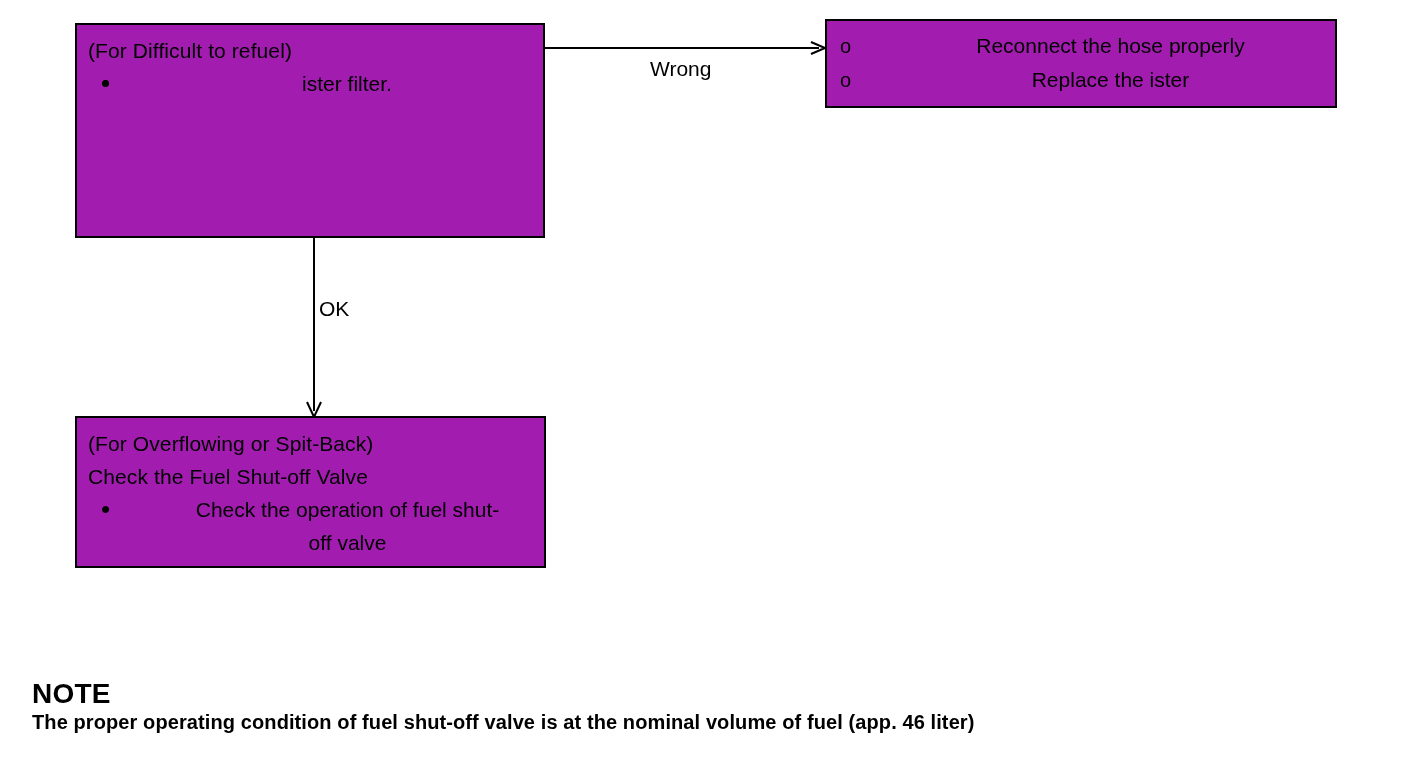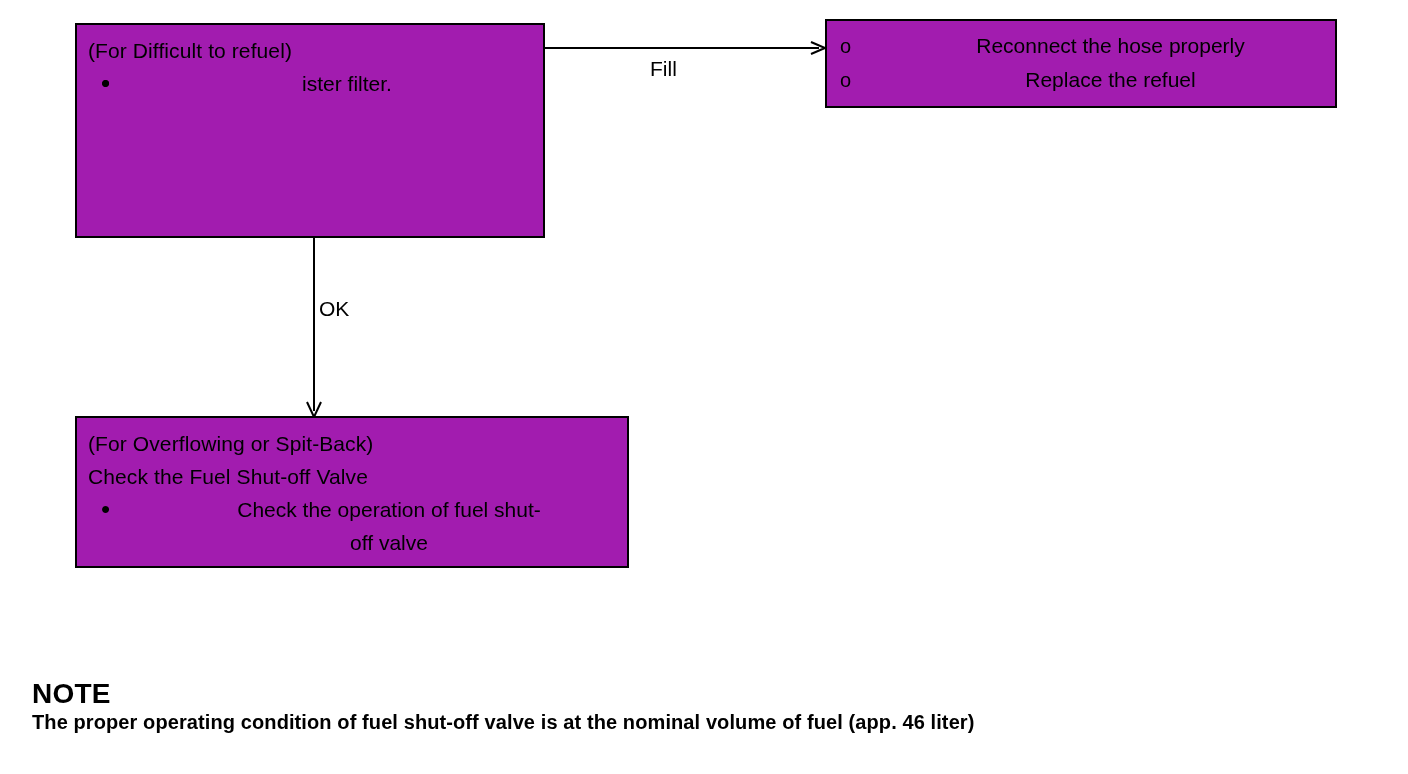--- a/index.html
+++ b/index.html
@@ -28,21 +28,21 @@
   #box-fill-vent-valve {
     left: 75px;  top: 23px;
     width: 470px; height: 215px;
   }
   #box-wrong-actions {
     left: 825px; top: 19px;
     width: 512px; height: 89px;
   }
   #box-fuel-shutoff-valve {
     left: 75px;  top: 416px;
-    width: 554px; height: 152px;
+    width: 471px; height: 152px;
   }
 
   .box-inner {
     padding: 9px 0 0 11px;
   }
   .box-line {
     font-size: 21px;
     line-height: 33px;
     white-space: nowrap;
     letter-spacing: 0.1px;
@@ -161,21 +161,21 @@
 
   <div class="flow-box" id="box-wrong-actions">
     <div class="box-inner">
       <ul class="bullet-list">
         <li class="bullet-item">
           <span class="marker">o</span>
           <span class="item-text">Reconnect the hose properly</span>
         </li>
         <li class="bullet-item">
           <span class="marker">o</span>
-          <span class="item-text">Replace the refuel</span>
+          <span class="item-text">Replace the ister</span>
         </li>
       </ul>
     </div>
   </div>
 
   <div class="flow-box" id="box-fuel-shutoff-valve">
     <div class="box-inner">
       <div class="box-line">(For Overflowing or Spit-Back)</div>
       <div class="box-line">Check the Fuel Shut-off Valve</div>
       <ul class="bullet-list">
@@ -187,21 +187,21 @@
           </span>
         </li>
       </ul>
     </div>
   </div>
 
   <svg class="connector" id="connector-wrong" viewBox="0 0 282 16">
     <line x1="0" y1="8" x2="274" y2="8" stroke="#000000" stroke-width="2"></line>
     <polyline points="266,2 280,8 266,14" fill="none" stroke="#000000" stroke-width="2"></polyline>
   </svg>
-  <div class="edge-label" id="label-wrong">Fill</div>
+  <div class="edge-label" id="label-wrong">Wrong</div>
 
   <svg class="connector" id="connector-ok" viewBox="0 0 22 180">
     <line x1="11" y1="0" x2="11" y2="173" stroke="#000000" stroke-width="2"></line>
     <polyline points="4,164 11,179 18,164" fill="none" stroke="#000000" stroke-width="2"></polyline>
   </svg>
   <div class="edge-label" id="label-ok">OK</div>
 
   <div id="note-block">
     <div id="note-title">NOTE</div>
     <div id="note-text">The proper operating condition of fuel shut-off valve is at the nominal volume of fuel (app. 46 liter)</div>

